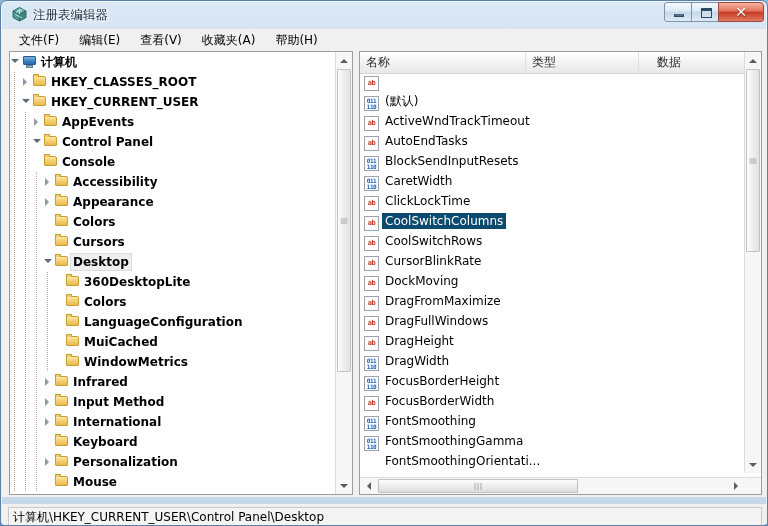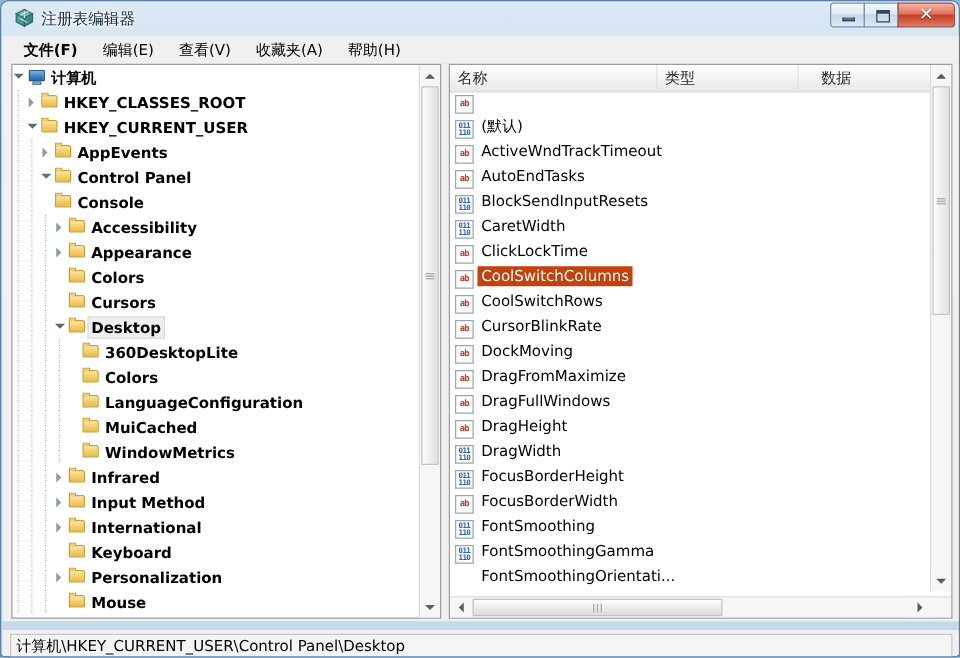--- a/index.html
+++ b/index.html
@@ -54,21 +54,21 @@
   
   .menubar{
     position:absolute;left:1px;top:28px;width:766px;height:22px;
     background:#f0f0f0;
     display:flex;align-items:center;
   }
   .menu-item{
     padding:2px 9px;margin-left:2px;font-size:12px;color:#000;
     line-height:16px;white-space:nowrap;
   }
-  .menu-item:first-child{margin-left:8px;font-weight:bold;}
+  .menu-item:first-child{margin-left:8px;}
   
   .client{
     position:absolute;left:1px;top:50px;width:766px;height:446px;
     background:#f0f0f0;
   }
   .panel{
     position:absolute;top:0;
     background:#fff;
     border:1px solid #9c9c9c;
     box-sizing:border-box;
@@ -160,21 +160,21 @@
     position:relative;height:20px;line-height:20px;white-space:nowrap;
   }
   .cell-name{
     position:absolute;left:4px;top:0;height:20px;
     display:flex;align-items:center;
   }
   .nm{
     display:inline-block;padding:0 3px;height:16px;line-height:16px;
     font-size:12px;color:#000;margin-top:36px;
   }
-  .lrow.sel .nm{background:#c2410c;color:#fff;}
+  .lrow.sel .nm{background:#0c4a6e;color:#fff;}
   .vico{
     position:relative;width:15px;height:15px;margin-right:3px;flex:0 0 15px;
     background:#fff;border:1px solid #9aa4ae;box-sizing:border-box;
   }
   .vico span{
     position:absolute;left:0;top:0;width:100%;height:100%;
     font-size:7px;line-height:13px;text-align:center;font-weight:bold;
     font-family:"DejaVu Sans Mono","Liberation Mono",monospace;
     letter-spacing:-.5px;
   }

